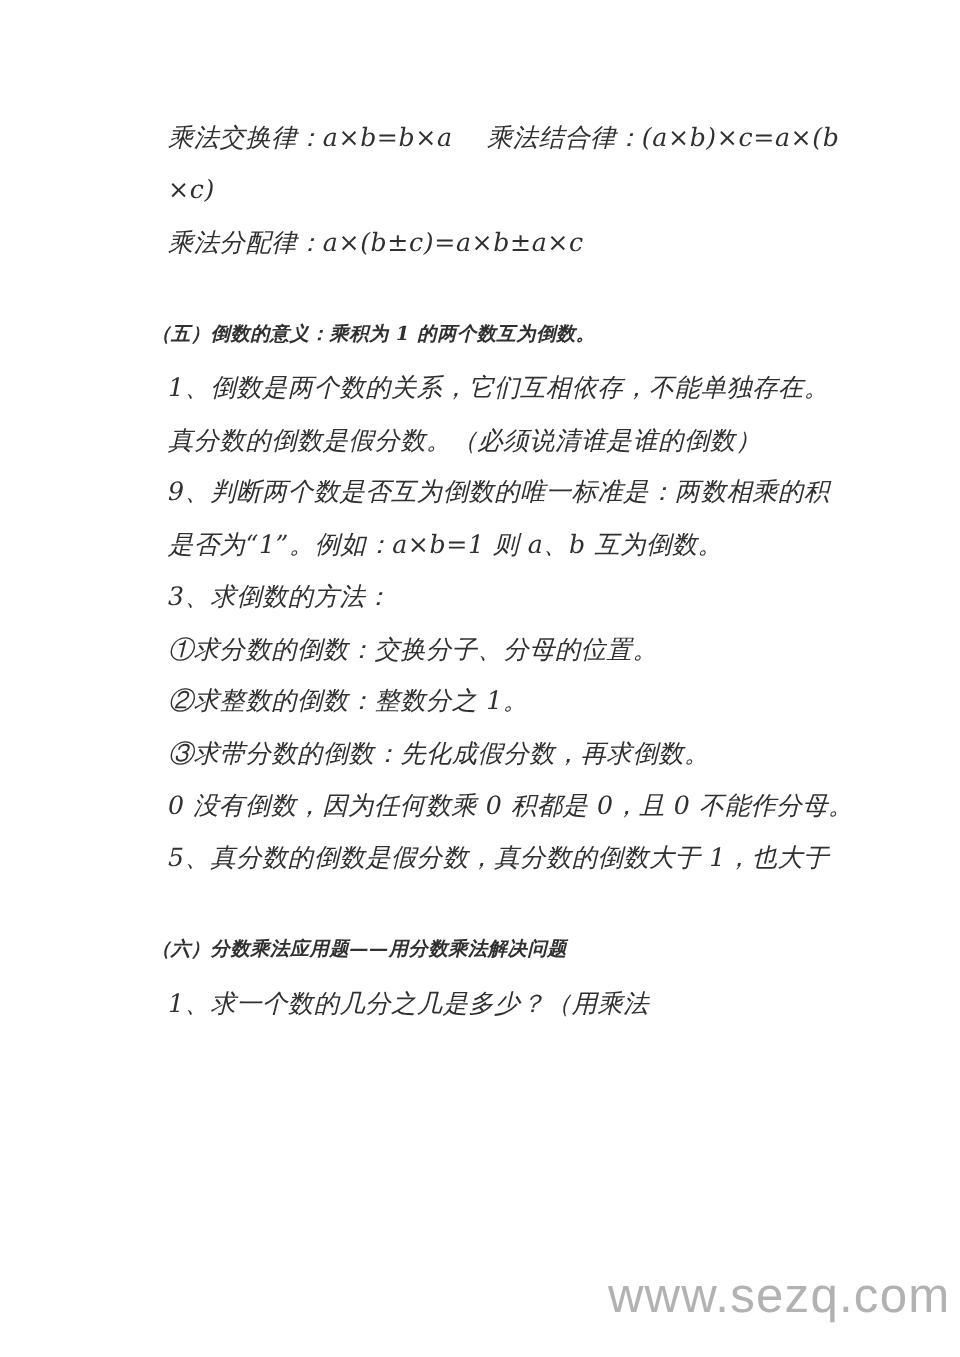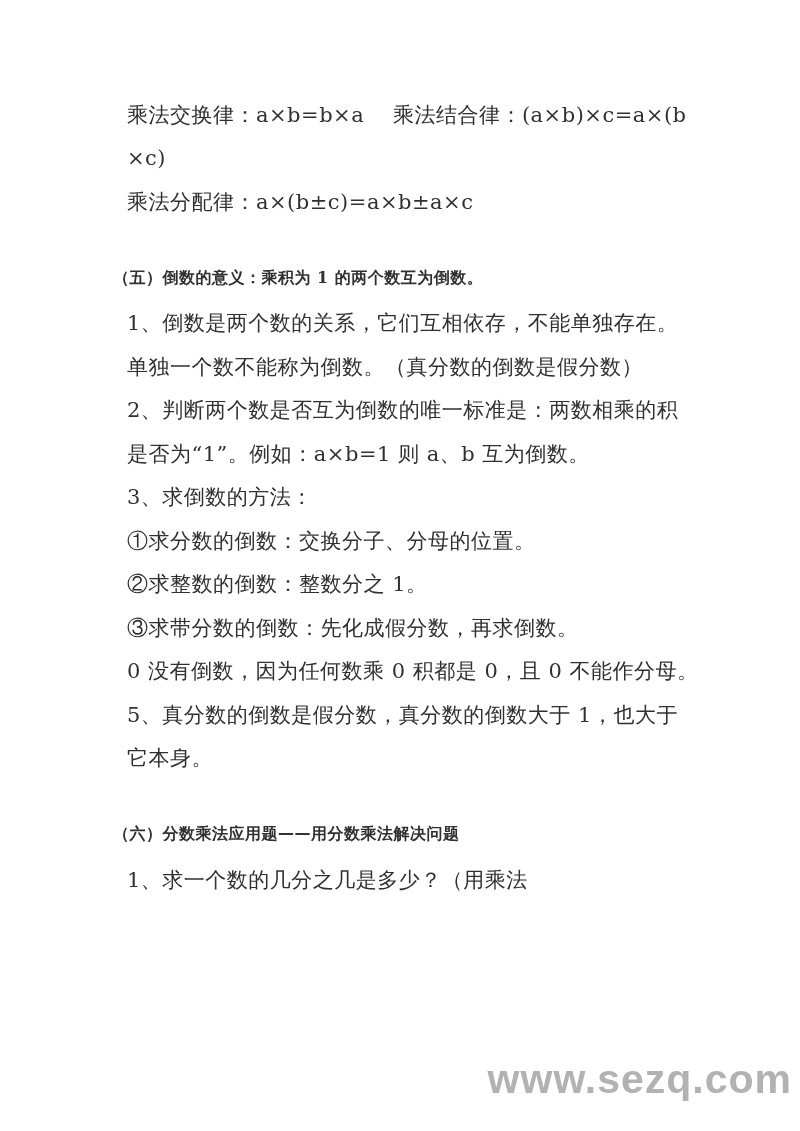--- a/index.html
+++ b/index.html
@@ -7,23 +7,24 @@
   .page {
     position: relative;
     width: 800px;
     height: 1131px;
     background: var(--page-bg, #ffffff);
     overflow: hidden;
     font-family: "DejaVu Serif", "Liberation Serif", serif;
   }
   .doc-body {
     position: absolute;
-    left: 127px;
+    left: 140px;
     top: 93px;
     width: 560px;
+    font-style: italic;
   }
   .doc-body .body {
     height: 43.5px;
     display: flex;
     align-items: center;
     font-size: 21px;
     color: var(--text-color, #303030);
     letter-spacing: 0.5px;
     white-space: pre;
   }
@@ -40,45 +41,44 @@
   }
   .doc-body .gap {
     height: 31px;
   }
   .watermark {
     position: absolute;
     top: 1056px;
     right: 8px;
     font-family: "Liberation Sans", "DejaVu Sans", sans-serif;
     font-size: 41px;
-    font-weight: 700;
+    font-weight: 400;
     color: var(--watermark-color, #b2b2b2);
     letter-spacing: 1px;
     user-select: none;
   }
 </style>
 </head>
 <body>
 
 <div class="page" style="--page-bg: #ffffff; --text-color: #303030; --watermark-color: #b2b2b2;">
   <div class="doc-body">
       <div class="body">乘法交换律：a×b=b×a　 乘法结合律：(a×b)×c=a×(b</div>
       <div class="body">×c)</div>
       <div class="body">乘法分配律：a×(b±c)=a×b±a×c</div>
       <div class="gap"></div>
       <div class="heading">（五）倒数的意义：乘积为 1 的两个数互为倒数。</div>
       <div class="body">1、倒数是两个数的关系，它们互相依存，不能单独存在。</div>
-      <div class="body">单独一个数不能称为倒数。（真分数的倒数是假分数）</div>
-      <div class="body">2、判断两个数是否互为倒数的唯一标准是：两数相乘的积</div>
+      <div class="body">真分数的倒数是假分数。（必须说清谁是谁的倒数）</div>
+      <div class="body">9、判断两个数是否互为倒数的唯一标准是：两数相乘的积</div>
       <div class="body">是否为“1”。例如：a×b=1 则 a、b 互为倒数。</div>
       <div class="body">3、求倒数的方法：</div>
       <div class="body">①求分数的倒数：交换分子、分母的位置。</div>
       <div class="body">②求整数的倒数：整数分之 1。</div>
       <div class="body">③求带分数的倒数：先化成假分数，再求倒数。</div>
       <div class="body">0 没有倒数，因为任何数乘 0 积都是 0，且 0 不能作分母。</div>
       <div class="body">5、真分数的倒数是假分数，真分数的倒数大于 1，也大于</div>
-      <div class="body">它本身。</div>
       <div class="gap"></div>
       <div class="heading">（六）分数乘法应用题——用分数乘法解决问题</div>
       <div class="body">1、求一个数的几分之几是多少？（用乘法</div>
     </div>
   <div class="watermark">www.sezq.com</div>
 </div>
 
 </body></html>

